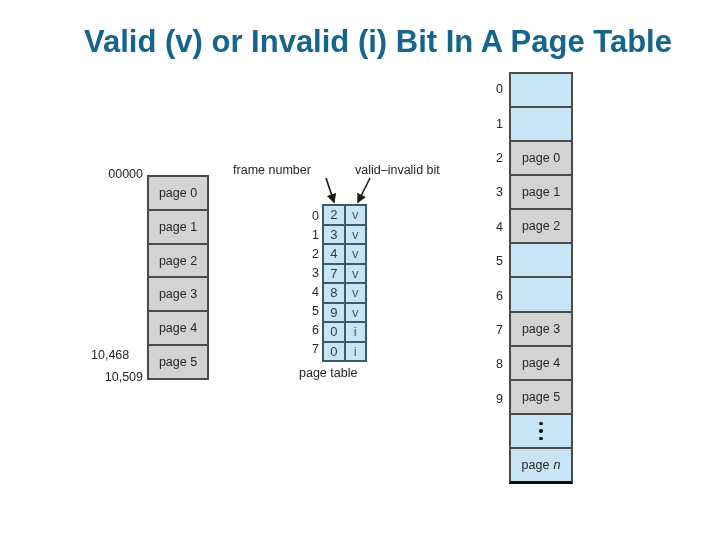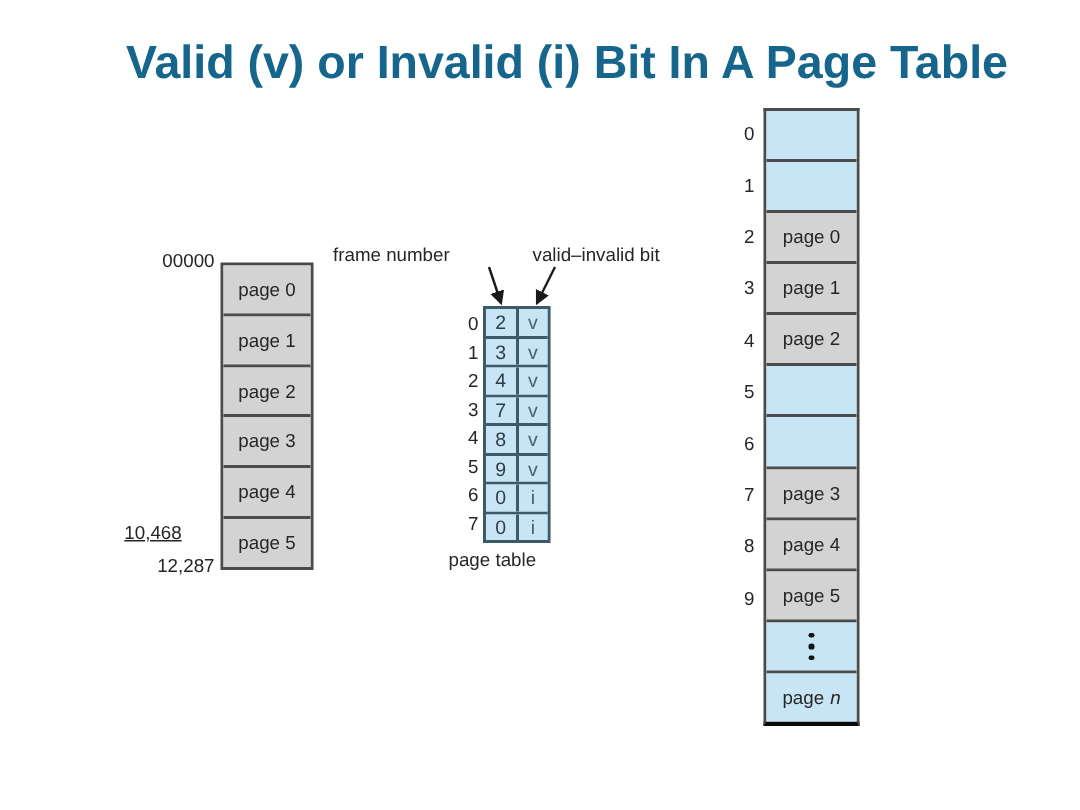--- a/index.html
+++ b/index.html
@@ -11,23 +11,23 @@
   .abs{position:absolute;}
   
   .title{
     left:84px;top:24px;width:640px;margin:0;
     font-size:31px;font-weight:bold;letter-spacing:0px;
     color:var(--title_text,#15658c);white-space:nowrap;
   }
   
   .dlabel{font-size:12.5px;color:#262626;white-space:nowrap;}
   .addr-top{left:91px;top:167px;width:52px;text-align:right;}
-  .addr-b1{left:76px;top:348px;width:52px;text-align:center;text-decoration:underline;}
+  .addr-b1{left:91px;top:348px;width:52px;text-align:left;}
   .addr-b2{left:91px;top:370px;width:52px;text-align:right;}
-  .frame-label{left:222px;top:163px;width:100px;text-align:left;}
+  .frame-label{left:222px;top:163px;width:100px;text-align:center;}
   .bit-label{left:355px;top:163px;width:120px;text-align:left;}
   .caption{left:299px;top:366px;width:91px;text-align:left;}
 
   
   .lcol{
     left:147px;top:175px;width:62px;height:205px;
     border:2px solid var(--border_dark,#4b4b4b);
     box-sizing:border-box;display:flex;flex-direction:column;
   }
   .lcell{
@@ -95,21 +95,21 @@
 </style>
 </head>
 <body>
 
 <div class="slide">
 
   <h1 class="abs title">Valid (v) or Invalid (i) Bit In A Page Table</h1>
 
   <div class="abs dlabel addr-top">00000</div>
   <div class="abs dlabel addr-b1">10,468</div>
-  <div class="abs dlabel addr-b2">12,287</div>
+  <div class="abs dlabel addr-b2">10,509</div>
 
   <div class="abs lcol">
     <div class="lcell">page 0</div>
     <div class="lcell">page 1</div>
     <div class="lcell">page 2</div>
     <div class="lcell">page 3</div>
     <div class="lcell">page 4</div>
     <div class="lcell">page 5</div>
   </div>
 

